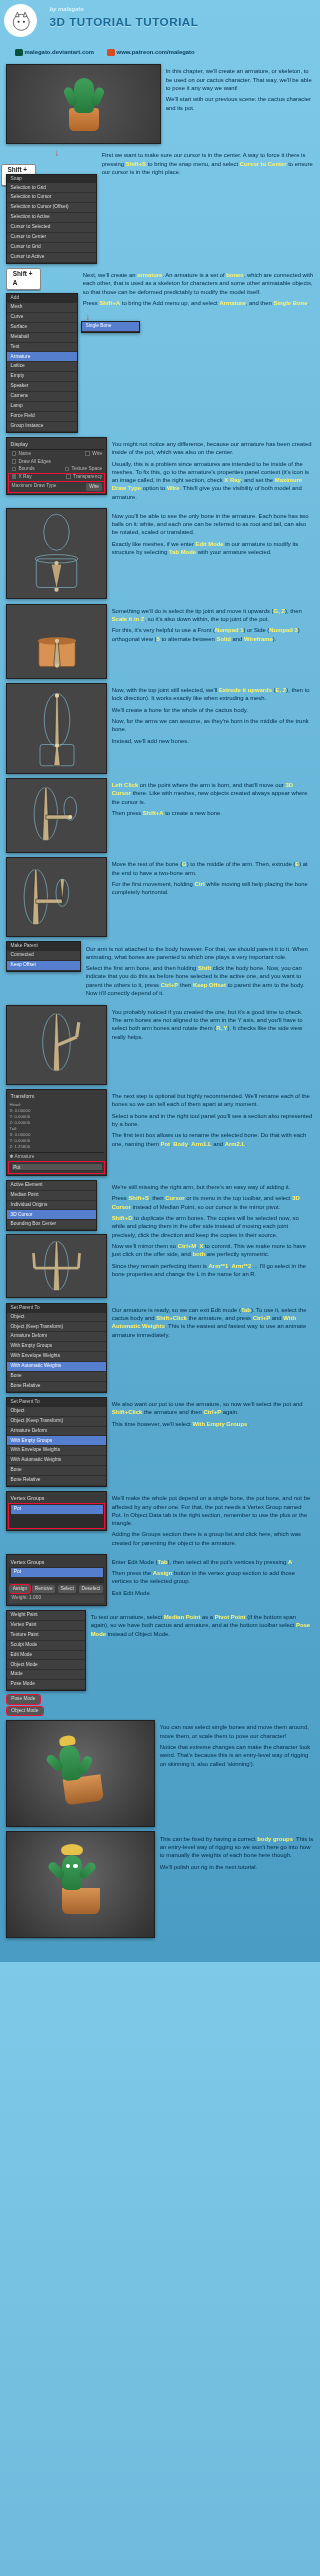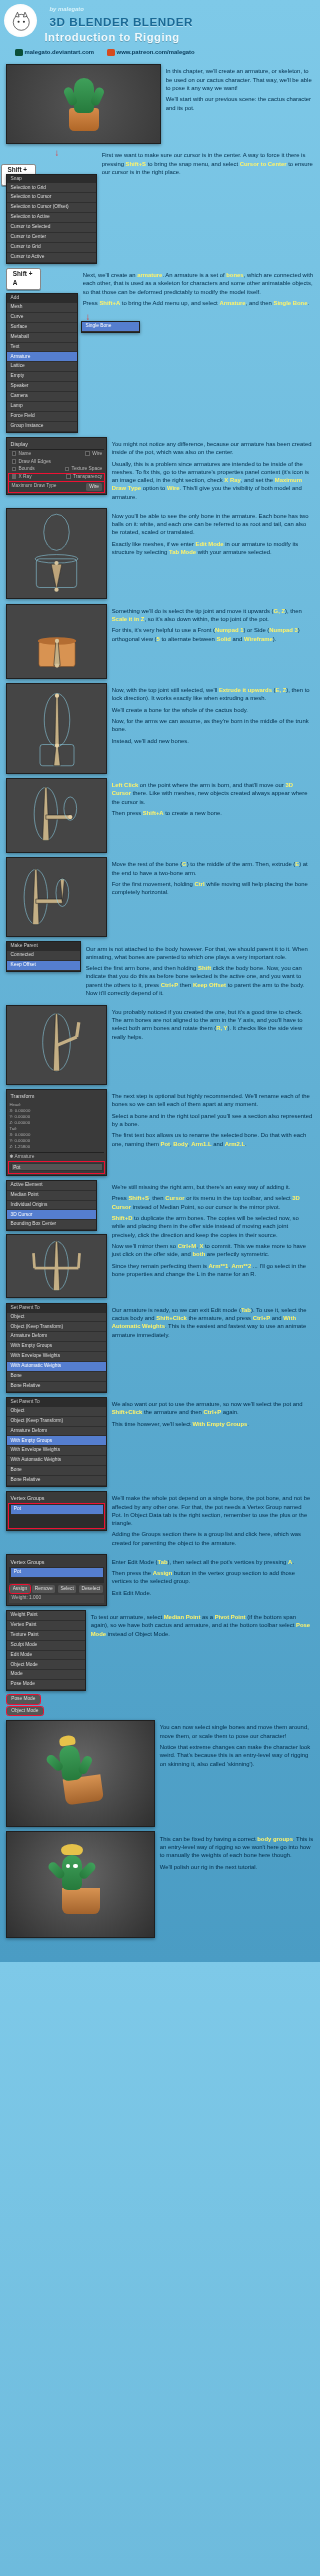--- a/index.html
+++ b/index.html
@@ -159,22 +159,21 @@
   <div class="logo">
     <svg width="24.5" height="24.5" viewBox="0 0 46 46">
       <circle cx="23" cy="25" r="15" fill="#fff" stroke="#333" stroke-width="1.3"></circle>
       <path d="M12 14 L16 6 L19 15 Z" fill="#fff" stroke="#333" stroke-width="1.3"></path>
       <path d="M34 14 L30 6 L27 15 Z" fill="#fff" stroke="#333" stroke-width="1.3"></path>
       <circle cx="18" cy="24" r="2" fill="#333"></circle>
       <circle cx="28" cy="24" r="2" fill="#333"></circle>
     </svg>
   </div>
   <div class="byline">by malegato</div>
-  <div class="title1">3D BLENDER BLENDER</div>
-  <div class="title2">Introduction to Rigging</div>
+  <div class="title1">3D TUTORIAL TUTORIAL</div>
   <div class="footer-links" style="position:absolute;bottom:1.1px;">
     <span>
         <span class="brand-icon"></span>
         <span>malegato.deviantart.com</span>
       </span>
     <span>
         <span class="brand-icon p"></span>
         <span>www.patreon.com/malegato</span>
       </span>
   </div>

